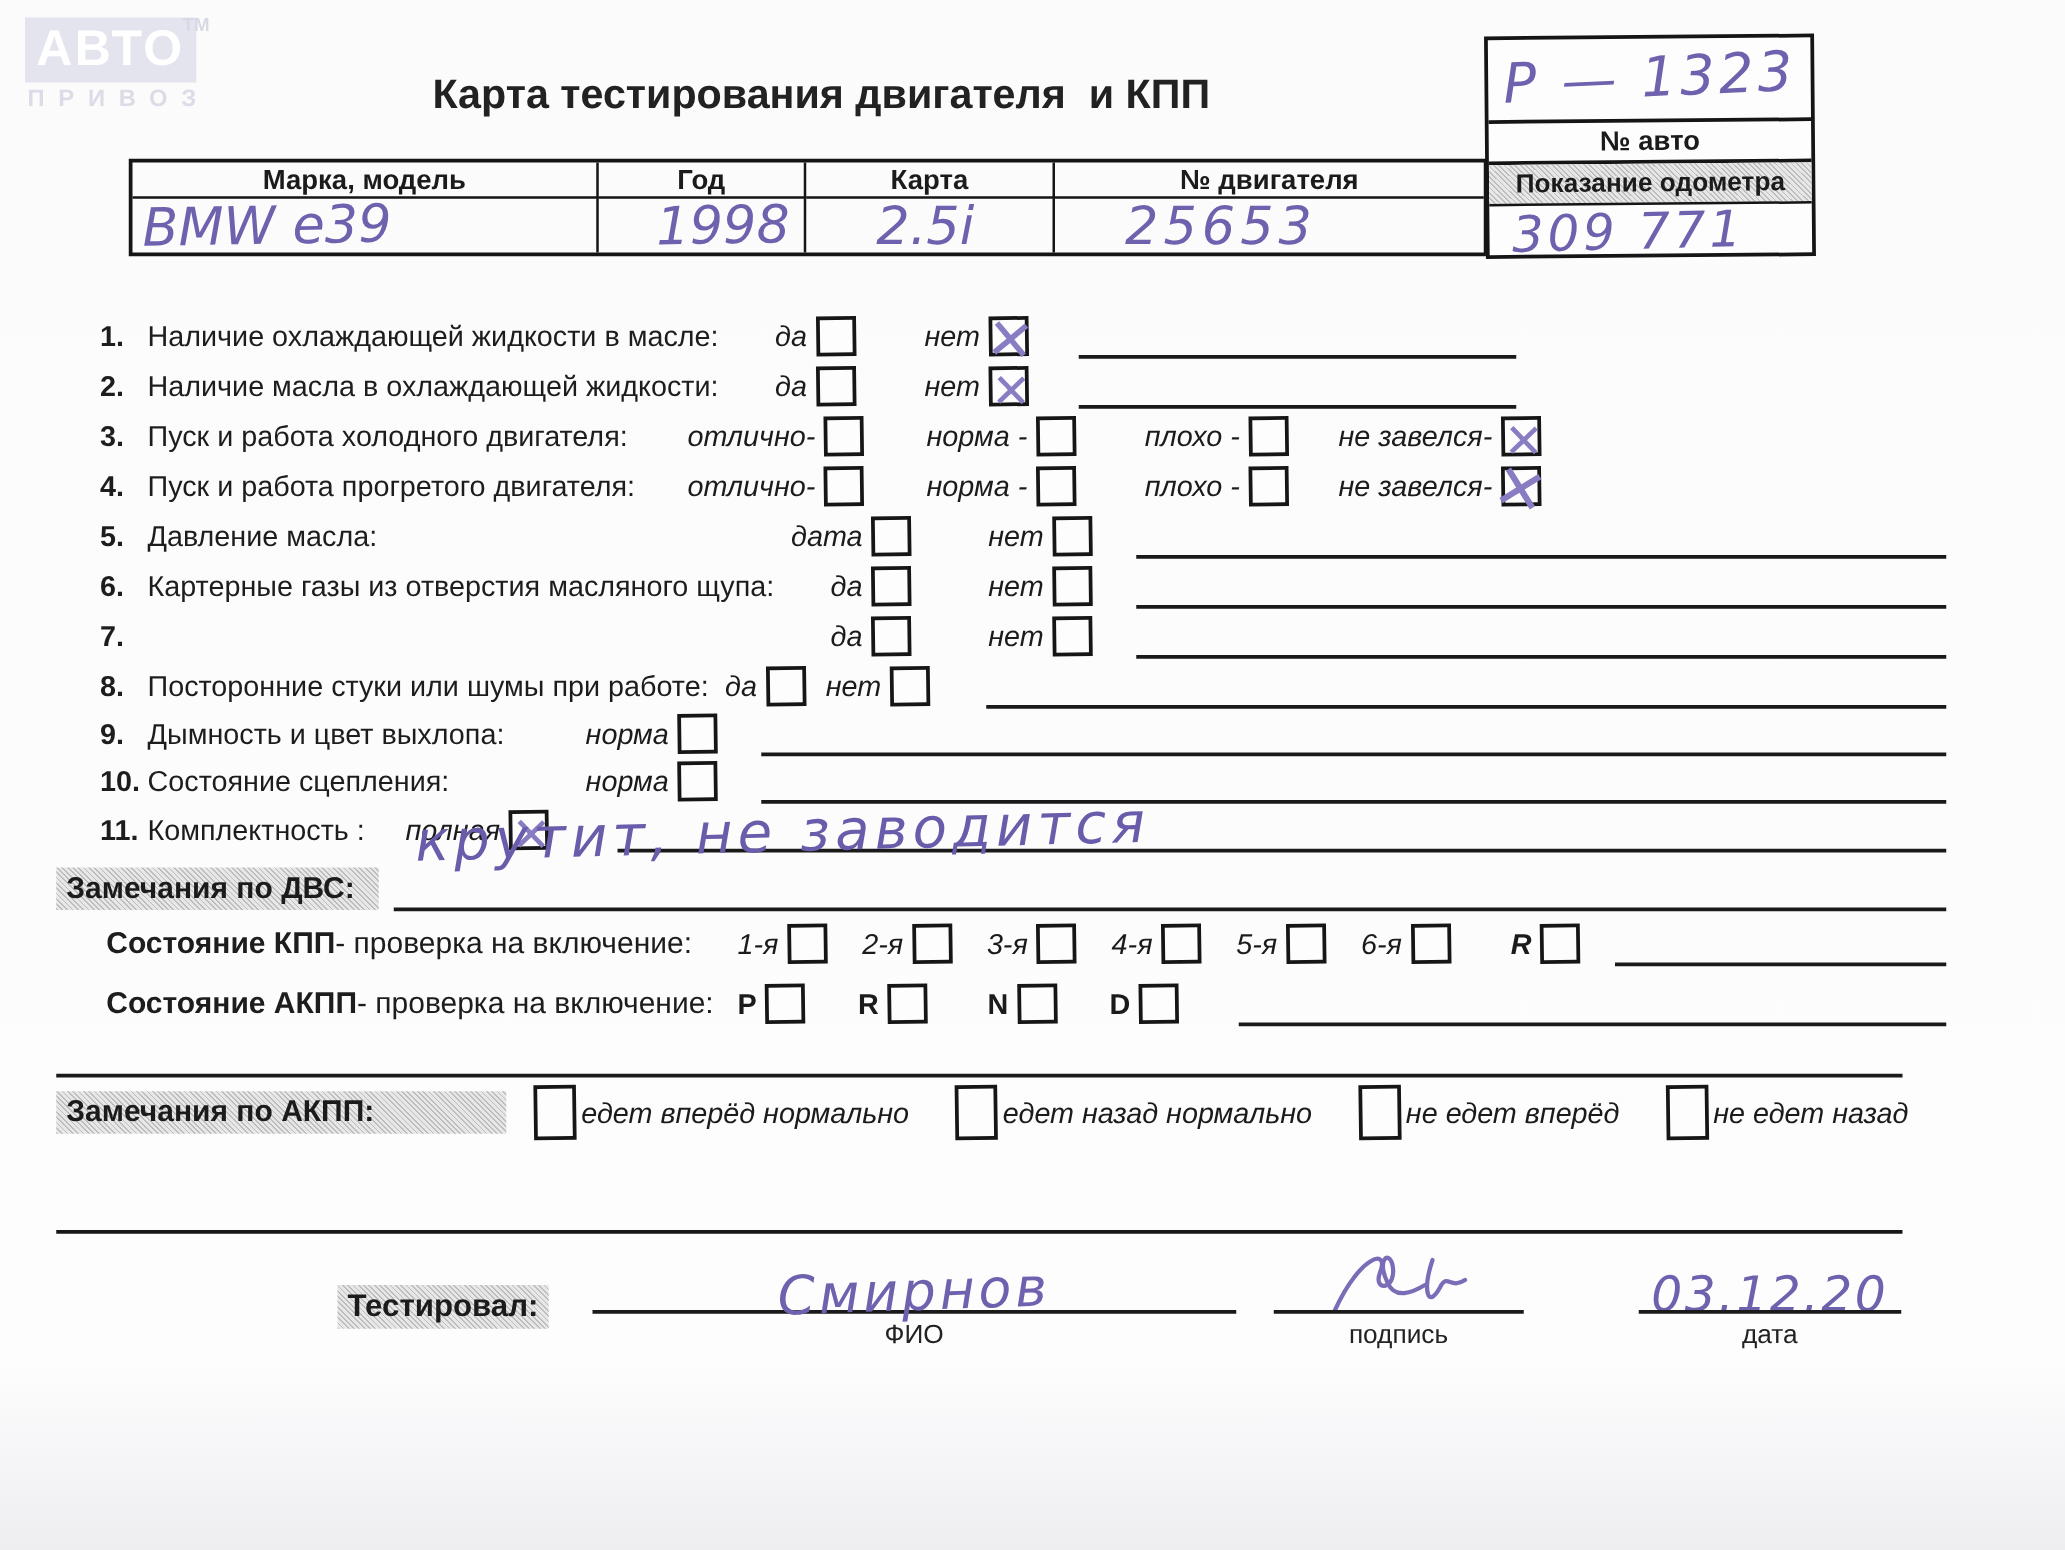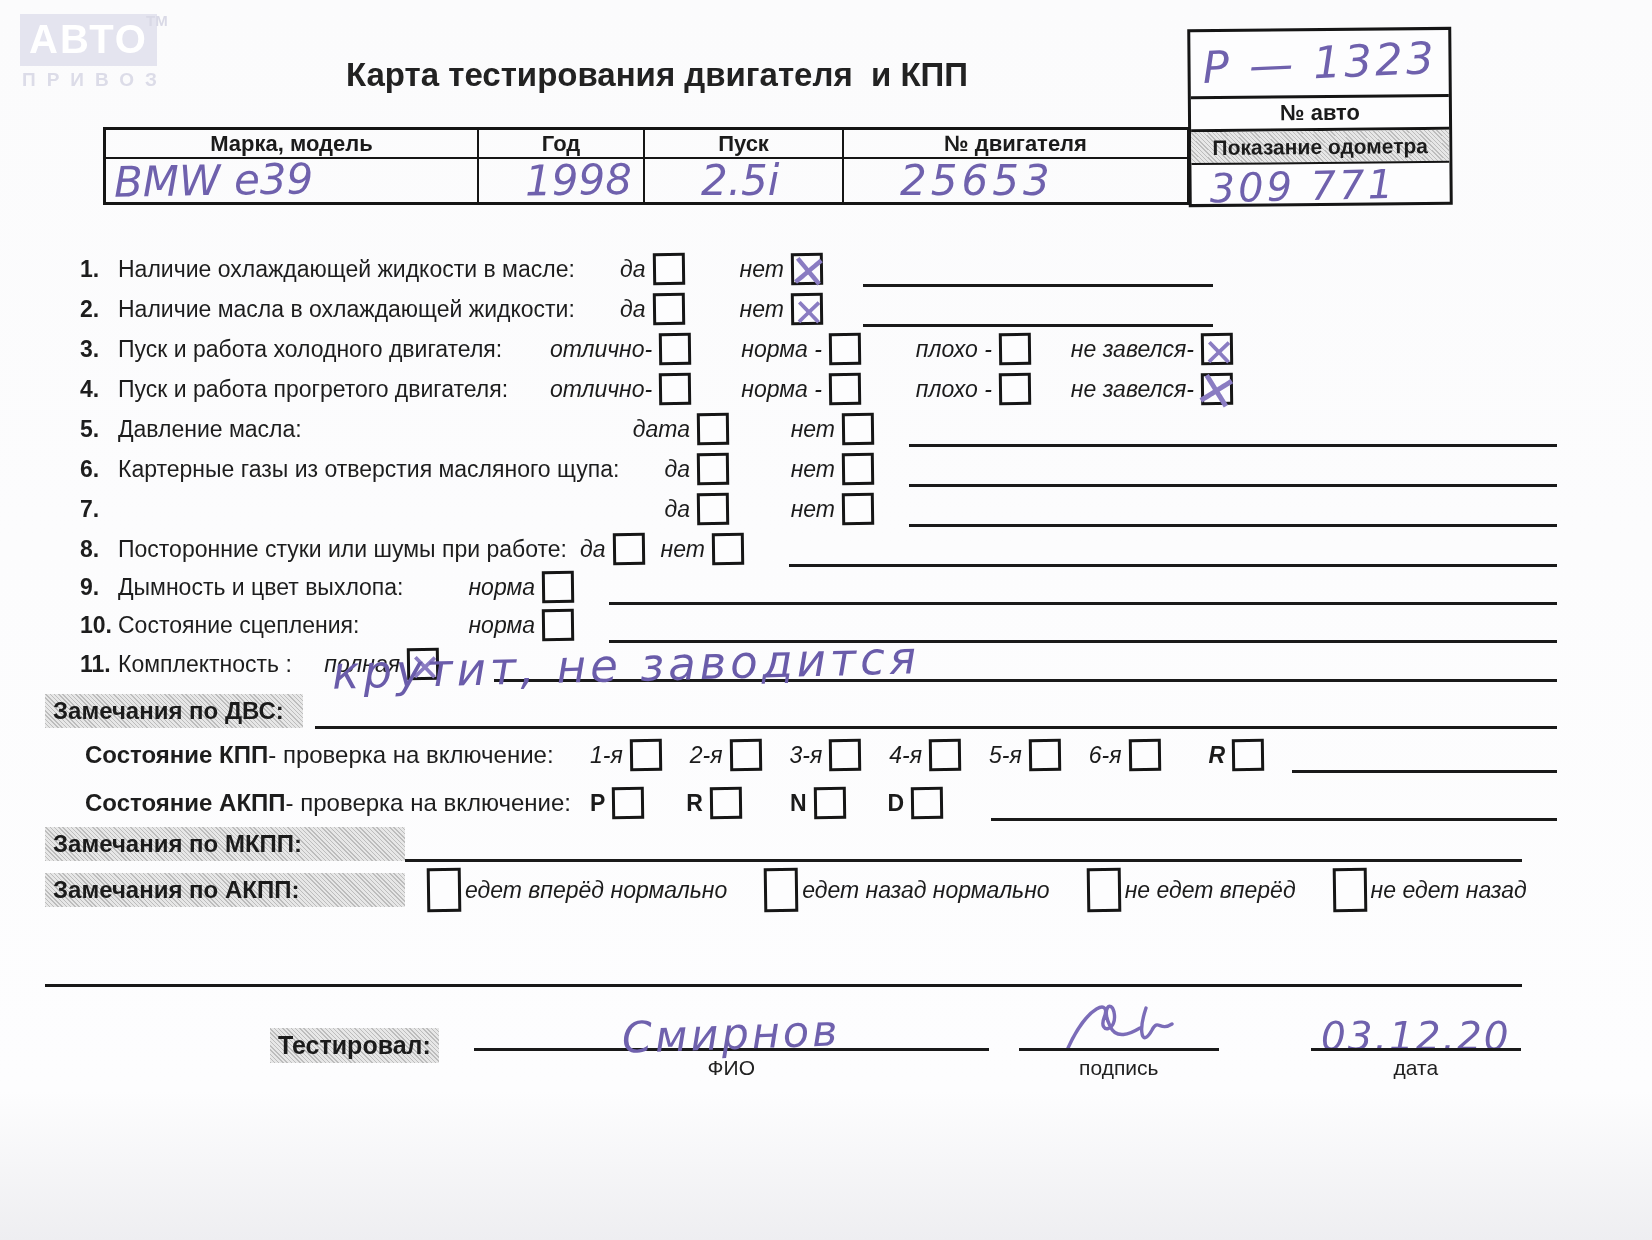--- a/index.html
+++ b/index.html
@@ -94,21 +94,21 @@
     <div class="r2">№ авто</div>
     <div class="r3 hatch">Показание одометра</div>
     <div class="r4">
         <span class="hw hw-odo">309 771</span>
       </div>
   </div>
 
   <div class="vtable">
     <div class="h">Марка, модель</div>
     <div class="h">Год</div>
-    <div class="h">Пуск</div>
+    <div class="h">Карта</div>
     <div class="h">№ двигателя</div>
     <div class="v">
         <span class="hw hw-make">BMW e39</span>
       </div>
     <div class="v">
         <span class="hw hw-year">1998</span>
       </div>
     <div class="v">
         <span class="hw hw-vol">2.5i</span>
       </div>
@@ -317,21 +317,20 @@
       <span class="sp" style="width:48px;"></span>
     <span class="opt" style="font-style:normal;font-weight:700;">N</span>
       <span class="cb"></span>
       <span class="sp" style="width:42px;"></span>
     <span class="opt" style="font-style:normal;font-weight:700;">D</span>
       <span class="cb"></span>
     <span class="uline grow" style="margin-left:48px;"></span>
   </div>
 
   <div class="row" style="top:826px;left:45px;right:130px;height:36px;">
-    <span class="seclab hatch" style="width:360px;">Замечания по МКПП:</span>
     <span class="uline grow" style="margin-left:0;"></span>
   </div>
 
   <div class="row" style="top:866px;left:45px;height:48px;">
     <span class="seclab hatch" style="width:360px;">Замечания по АКПП:</span>
     <span class="sp" style="width:22px;"></span>
     <span class="cb" style="width:34px;height:44px;"></span>
     <span class="opt" style="margin-left:4px;">едет вперёд нормально</span>
     <span class="sp" style="width:30px;"></span>
     <span class="cb" style="width:34px;height:44px;"></span>

